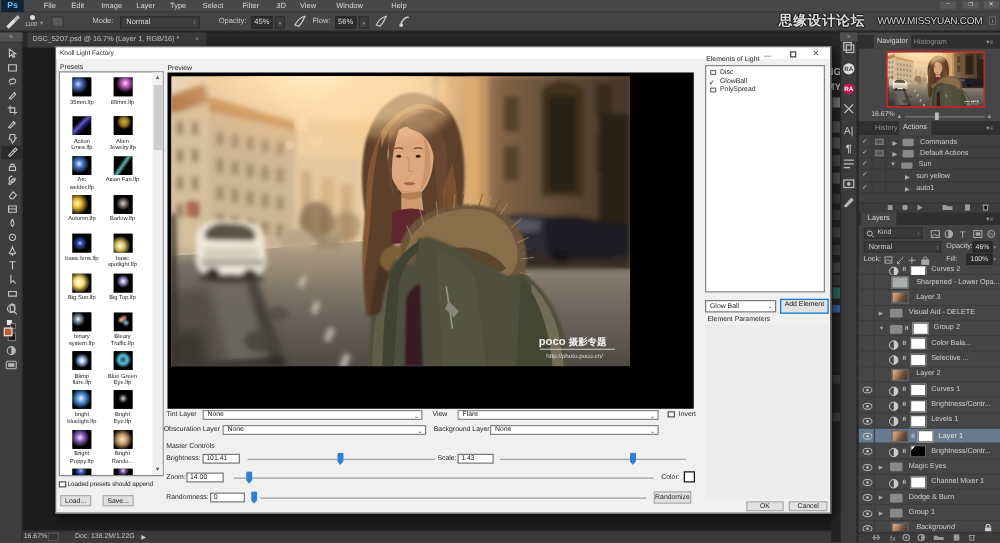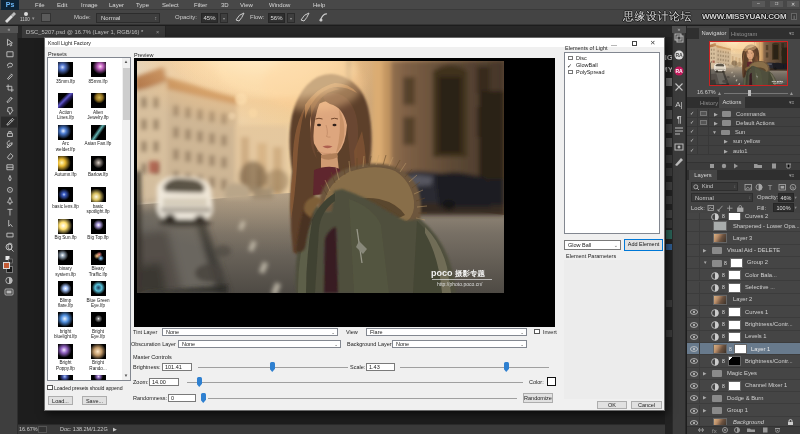--- a/index.html
+++ b/index.html
@@ -47,22 +47,22 @@
 <div class="ab txt" style="left:250px;top:14px;font-size:6px;color:#ccc">Flow:</div>
 <div class="ab" style="left:268px;top:12.5px;width:17px;height:10px;background:#2e2e2e;border:1px solid #262626;color:#ddd;font-size:6px;line-height:9px;text-align:center">56%</div>
 <div class="ab" style="left:287px;top:12.5px;width:8px;height:10px;background:#3e3e3e;border:1px solid #2c2c2c;color:#999;font-size:4px;line-height:9px;text-align:center">▾</div>
 <svg class="ab" style="left:300px;top:12px" width="11" height="11" viewBox="0 0 11 11">
       <path d="M1 8 Q4 2 9 1 Q7 6 4 9Z" fill="none" stroke="#ccc" stroke-width="1"></path>
     </svg>
 <svg class="ab" style="left:318px;top:12px" width="11" height="11" viewBox="0 0 11 11">
       <path d="M2 9 Q5 1 9 2" fill="none" stroke="#ccc" stroke-width="1.2"></path>
       <circle cx="3" cy="8" r="1.5" fill="#ccc"></circle>
     </svg>
-<div class="ab txt" style="left:623px;top:9px;font-size:11px;font-weight:normal;color:#dcdcdc;letter-spacing:0.5px;text-shadow:-1px 0 #1a1a1a,1px 0 #1a1a1a,0 -1px #1a1a1a,0 1px #1a1a1a">思缘设计论坛</div>
-<div class="ab txt" style="left:702px;top:12px;font-size:8px;letter-spacing:-0.2px;font-weight:bold;color:#d4d4d4;text-shadow:-1px 0 #1a1a1a,1px 0 #1a1a1a,0 -1px #1a1a1a,0 1px #1a1a1a">WWW.MISSYUAN.COM</div>
+<div class="ab txt" style="left:623px;top:9px;font-size:11px;font-weight:bold;color:#dcdcdc;letter-spacing:0.5px;text-shadow:-1px 0 #1a1a1a,1px 0 #1a1a1a,0 -1px #1a1a1a,0 1px #1a1a1a">思缘设计论坛</div>
+<div class="ab txt" style="left:702px;top:12px;font-size:8px;letter-spacing:-0.2px;font-weight:normal;color:#d4d4d4;text-shadow:-1px 0 #1a1a1a,1px 0 #1a1a1a,0 -1px #1a1a1a,0 1px #1a1a1a">WWW.MISSYUAN.COM</div>
 <div class="ab" style="left:791px;top:13px;width:6px;height:7px;background:#3a3a3a;border:1px solid #666;color:#bbb;font-size:5px;line-height:6px;text-align:center">i</div>
 <div class="ab" style="left:0;top:26px;width:800px;height:11.5px;background:#282828"></div>
 <div class="ab" style="left:22px;top:26px;width:144px;height:11.5px;background:#3a3a3a;border-right:1px solid #222"></div>
 <div class="ab txt" style="left:26px;top:28.5px;font-size:5.8px;color:#c0c0c0">DSC_5207.psd @ 16.7% (Layer 1, RGB/16) *</div>
 <div class="ab txt" style="left:156px;top:28.5px;font-size:5.5px;color:#999">×</div>
 <div class="ab" style="left:0;top:26px;width:18px;height:408px;background:#3e3e3e;border-right:1px solid #2e2e2e"></div>
 <div class="ab" style="left:0;top:26px;width:18px;height:7px;background:#535353;color:#bbb;font-size:5px;line-height:7px;text-align:center">«</div>
 <svg class="ab" style="left:1px;top:36px" width="16" height="260" viewBox="0 0 16 260">
       <g transform="translate(4,2) scale(0.62)">
         <path d="M4 2 L4 12 L7 9 L9 13 L11 12 L9 8 L12 8 Z" fill="none" stroke="#c8c8c8" stroke-width="1.4"></path>

